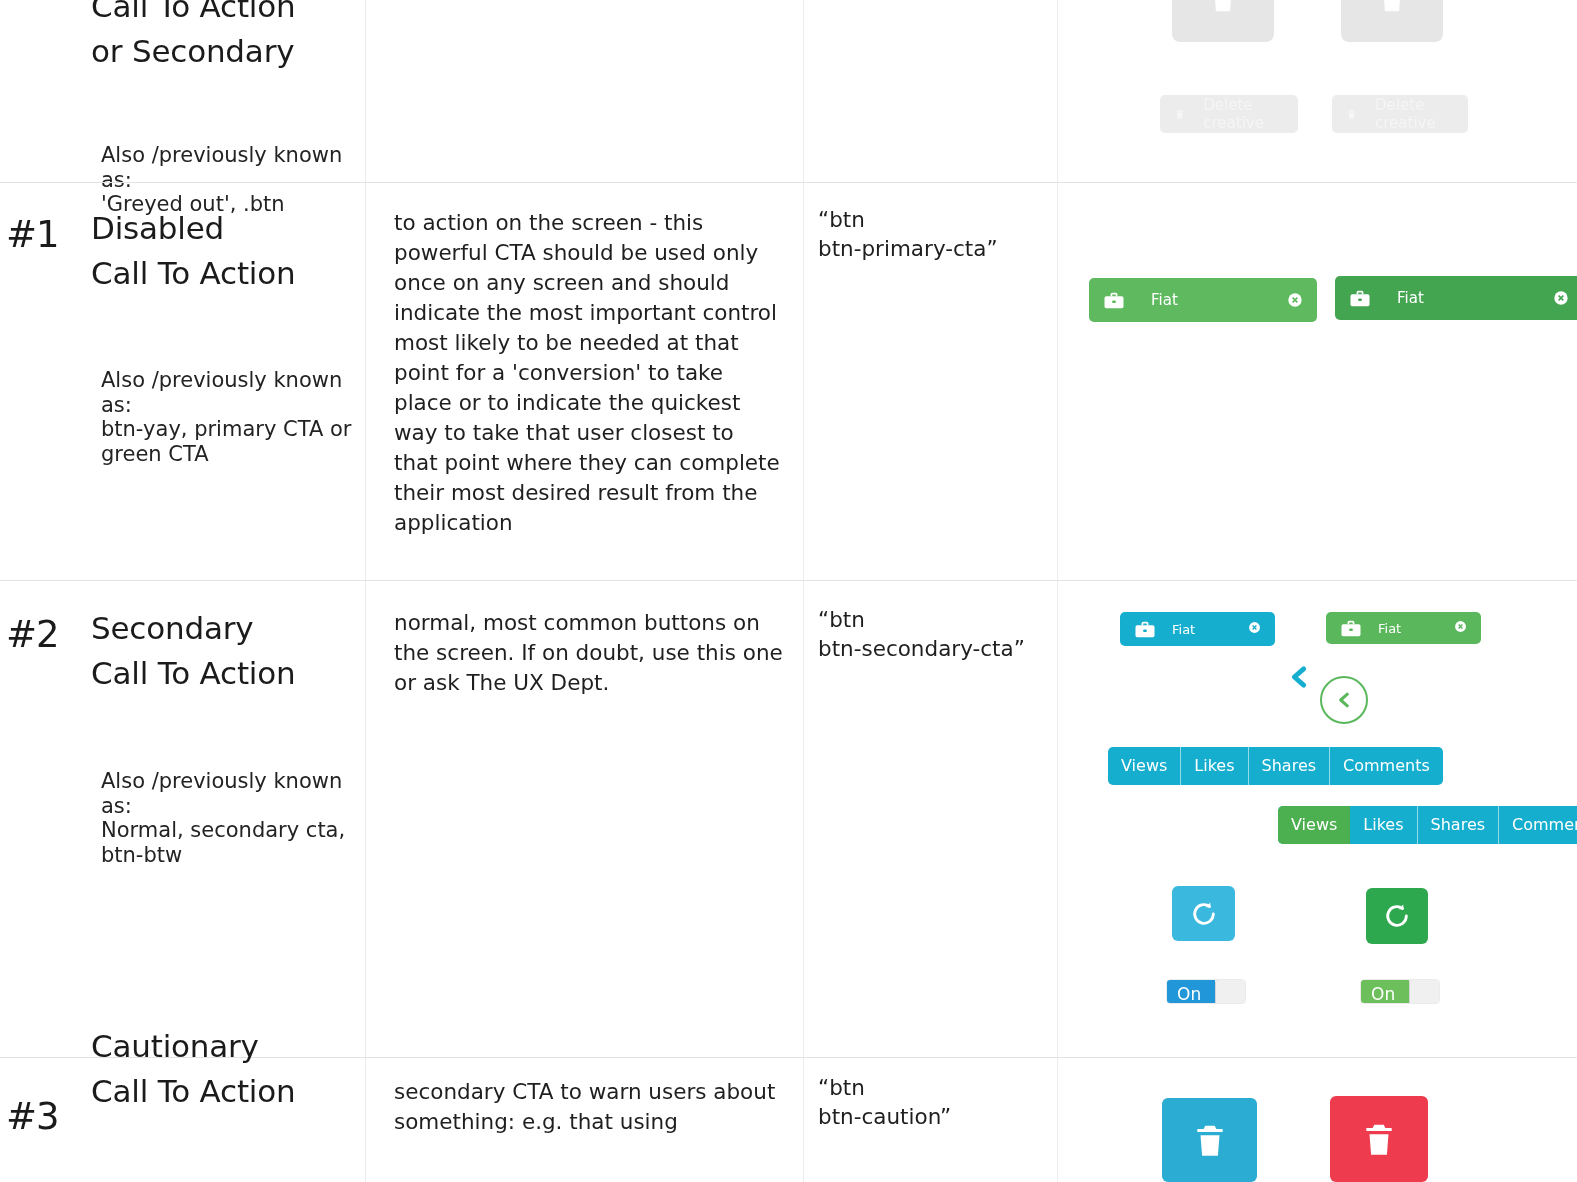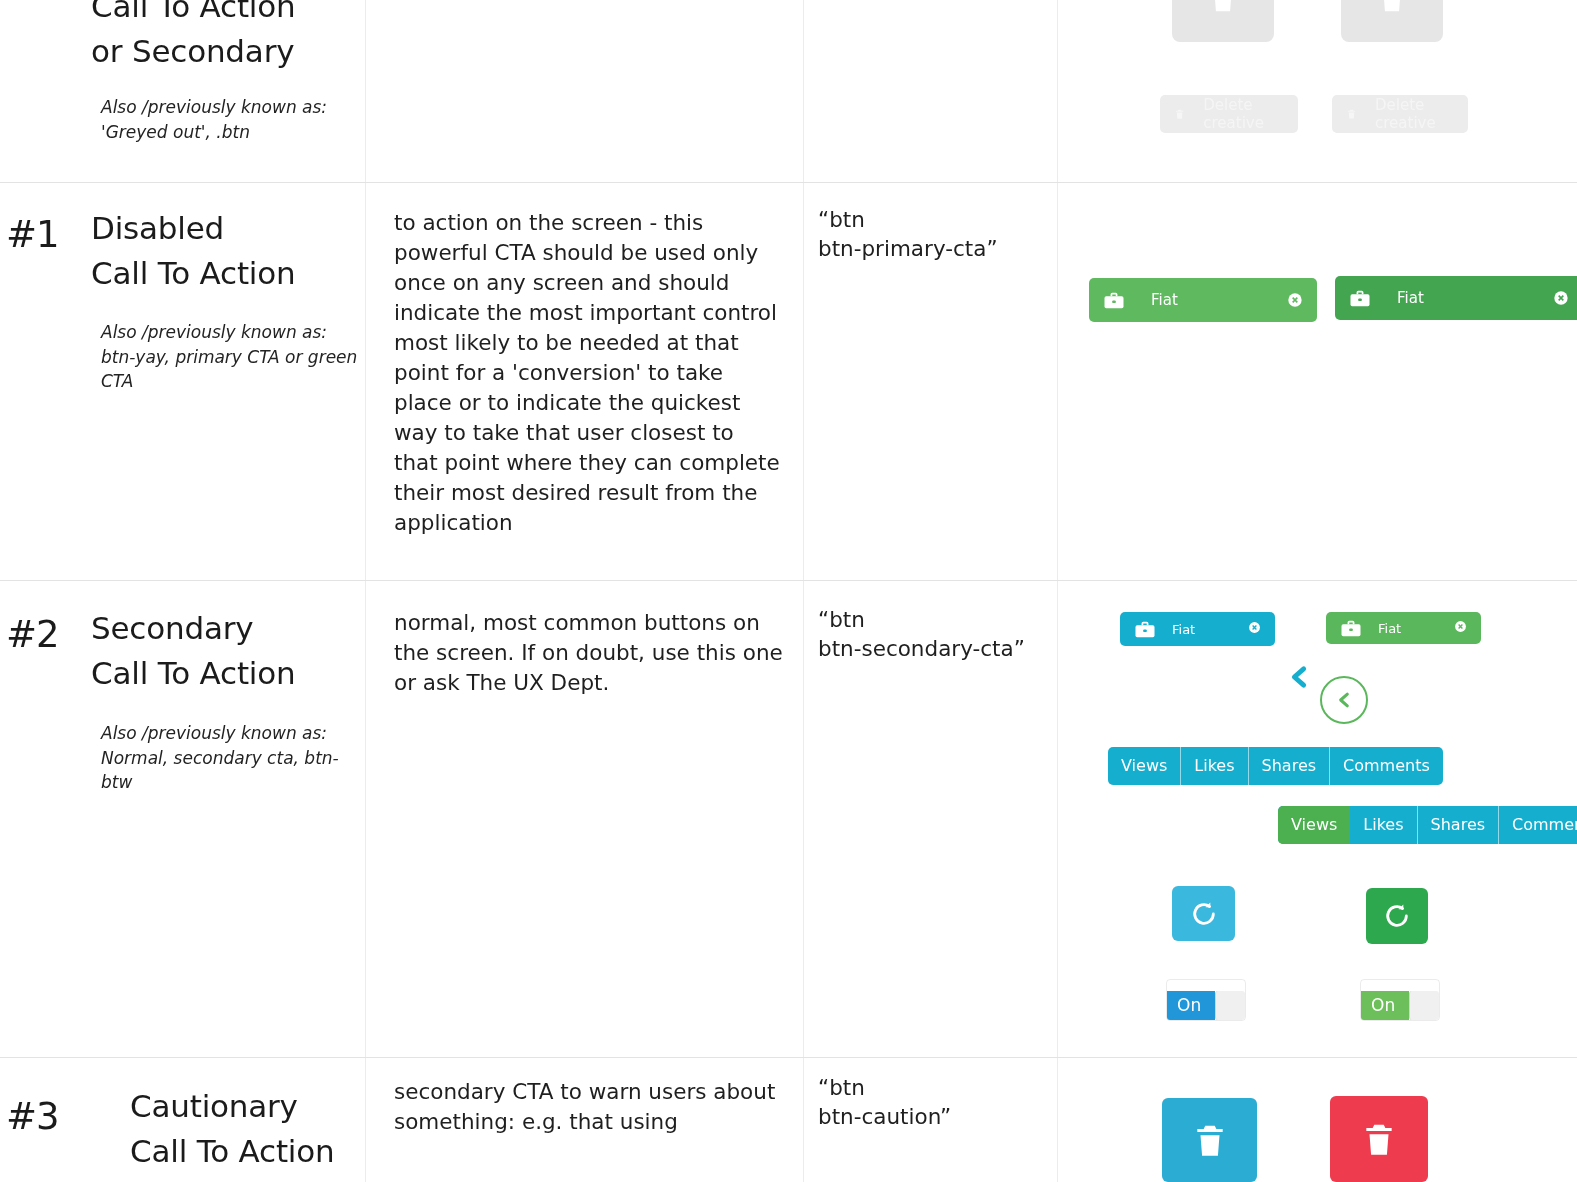--- a/index.html
+++ b/index.html
@@ -54,25 +54,25 @@
     font-size: 31px;
     line-height: 45px;
     font-weight: 400;
     color: #1b1b1b;
     letter-spacing: -0.2px;
     width: 270px;
   }
   .aka {
     position: absolute;
     left: 101px;
-    font-size: 17px;
+    font-size: 21px;
     line-height: 24.5px;
-    font-style: italic;
     color: #232323;
     width: 260px;
+    margin-top: 48px;
   }
 
   
   .desc {
     position: absolute;
     left: 394px;
     width: 390px;
     font-size: 21.5px;
     line-height: 30px;
     color: #1f1f1f;
@@ -125,24 +125,24 @@
     padding: 0 13px;
     height: 38px;
     line-height: 38px;
     border-right: 1px solid rgba(255,255,255,.55);
   }
   .seg .cell:last-child { border-right: none; }
 
   .toggle {
     position: absolute;
     width: 80px;
-    height: 42px;
+    height: 25px;
     border-radius: 4px;
     display: flex;
-    align-items: flex-end;
+    align-items: flex-start;
     overflow: hidden;
     border: 1px solid rgba(0,0,0,.08);
   }
   .toggle .on {
     flex: 1;
     color: #fff;
     font-size: 17px;
     padding-left: 10px;
     line-height: 29px;
   }
@@ -379,21 +379,21 @@
     </div>
     <div class="toggle" style="left:1360px; top:979px;">
       <span class="on" style="background:#6CBF5A;">On</span>
       <span class="knob"></span>
     </div>
   </div>
   <div class="row-sep" style="top:1057px;"></div>
 
   <div class="row">
     <div class="idx" style="top:1095px;">#3</div>
-    <div class="title" style="top:1084px;margin-left:39px;">
+    <div class="title" style="top:1024px;">
       <span>Cautionary</span><br>
       <span>Call To Action</span>
     </div>
 
     <div class="desc" style="top:1077px;">
       <span>secondary CTA to warn users about something: e.g. that using</span>
     </div>
 
     <div class="cls" style="top:1073px;">
       <span>“btn</span><br>

